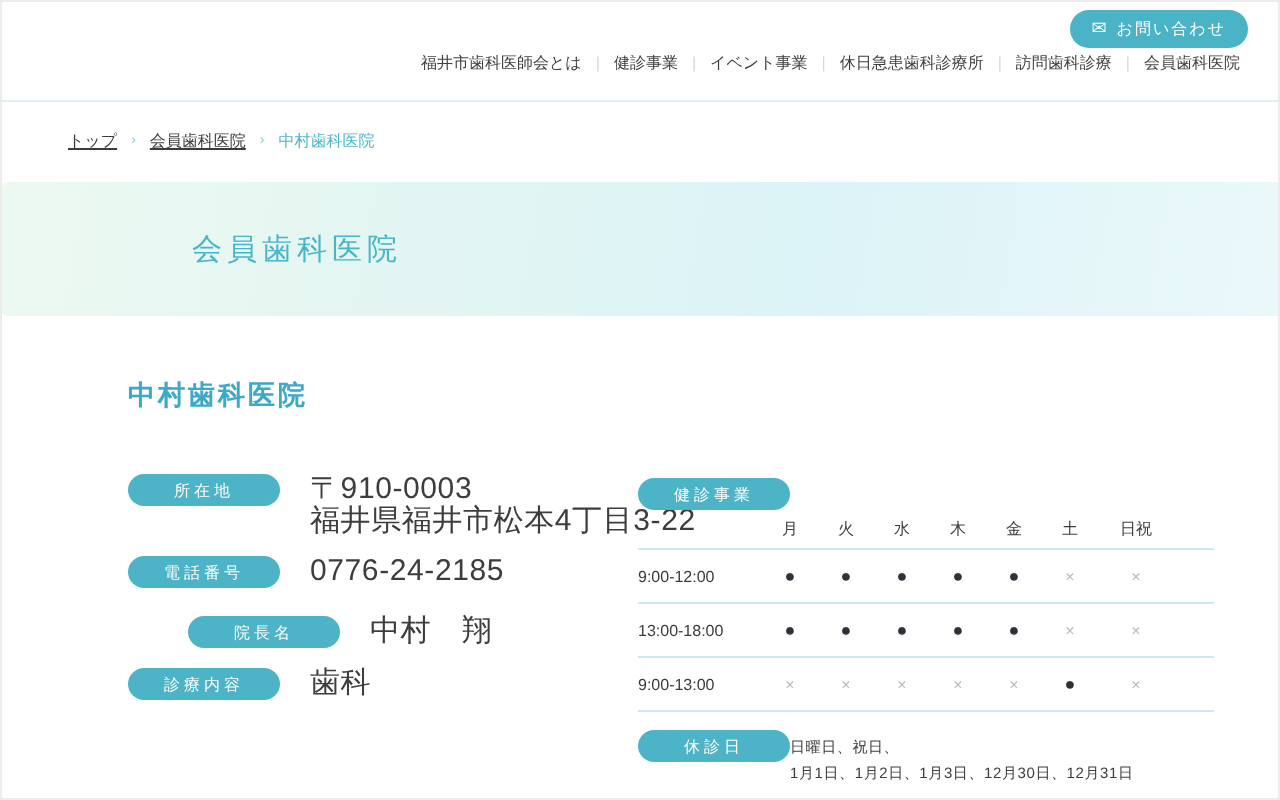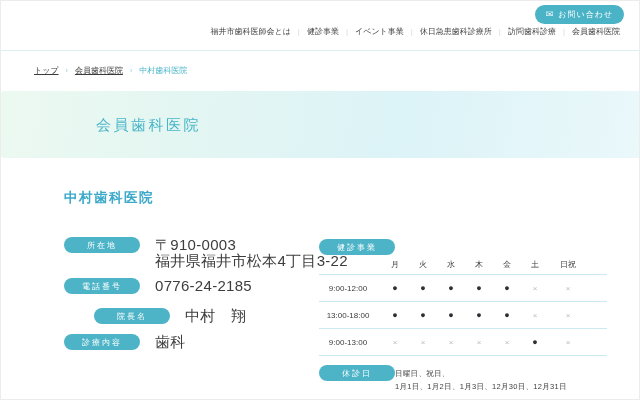--- a/index.html
+++ b/index.html
@@ -47,21 +47,21 @@
     letter-spacing:2px; flex:0 0 auto; box-sizing:border-box;
   }
   .field { position:absolute; left:63px; display:flex; gap:15px; }
   .field-lines { font-size:15px; color:#3d3d3d; line-height:16px; letter-spacing:0.3px; }
   .f0 { top:236px; } .f1 { top:277px; } .f2 { top:307px;padding-left:30px; } .f3 { top:333px; }
   
   .hours-pill { position:absolute; left:318px; top:238px; }
   .hours-table { position:absolute; left:318px; top:254px; width:288px; font-size:8px; }
   .hours-row { display:flex; align-items:center; height:26px; border-bottom:1px solid #cde9f0; }
   .hours-head { height:19px; }
-  .col-time { width:62px; text-align:center; padding-right:4px; box-sizing:border-box; color:#3b3b3b; }
+  .col-time { width:62px; text-align:left; padding-right:4px; box-sizing:border-box; color:#3b3b3b; }
   .col-day { width:28px; text-align:center; }
   .col-day.wide { width:38px; }
   .mark { font-size:9px; color:#2e3238; }
   .mark.closed { font-size:8px; color:#b6bcc3; }
   
   .closed-days { position:absolute; left:318px; top:364px; display:flex; }
   .closed-lines { font-size:7.5px; color:#3d3d3d; line-height:13px; padding-top:2px; letter-spacing:0.3px; }
 </style>
 </head>
 <body>

